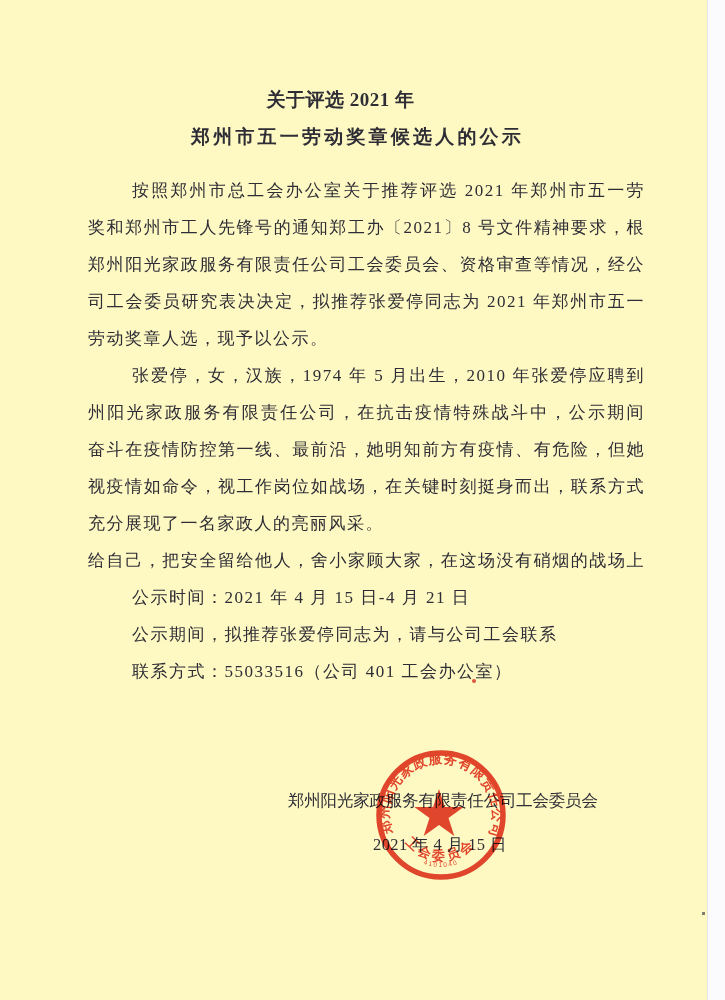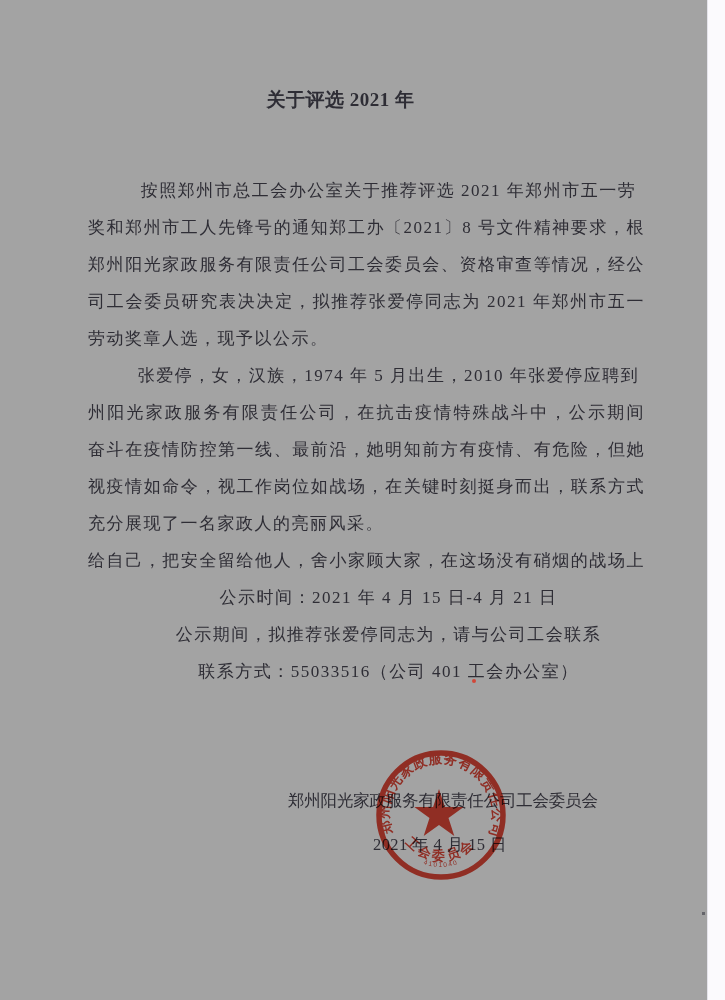--- a/index.html
+++ b/index.html
@@ -1,19 +1,19 @@
 <!DOCTYPE html>
 <html><head>
 <meta charset="utf-8">
 <style>
   html,body{margin:0;padding:0;background:#e9e8ee;}
   .page{
     position:relative;
     width:725px;height:1000px;
-    background:#a3a3a3;
+    background:#fef9c3;
     font-family:"Liberation Serif","DejaVu Serif",serif;
     color:#2e2d35;
     overflow:hidden;
   }
   .edge-strip{
     position:absolute;right:0;top:0;width:17px;height:1000px;
     background:#fbfafd;border-left:1px solid #e4e3ea;
   }
   .title{
     position:absolute;left:88px;width:557px;
@@ -31,21 +31,21 @@
     letter-spacing:1.5px;
   }
   .jline{
     white-space:normal;
     text-align:justify;
     text-align-last:justify;
     -moz-text-align-last:justify;
     text-justify:inter-character;
     overflow:hidden;
   }
-  .indent{text-indent:44px;text-align:center;}
+  .indent{text-indent:44px;}
   .sig{position:absolute;font-size:16.5px;line-height:22px;white-space:nowrap;}
   #sig-company{left:288px;top:790px;letter-spacing:-0.2px;}
   #sig-date{left:373px;top:834px;letter-spacing:0.4px;}
   .seal{
     position:absolute;left:361px;top:735px;width:160px;height:160px;
     mix-blend-mode:multiply;opacity:0.92;
   }
   .ink-dot{
     position:absolute;left:472px;top:679px;width:4px;height:4px;
     border-radius:50%;background:#d93726;opacity:0.85;
@@ -56,20 +56,21 @@
   }
 </style>
 </head>
 <body>
 
 <div class="page">
 
   <div class="edge-strip"></div>
 
   <div class="title" id="title1">关于评选 2021 年</div>
+  <div class="title" id="title2">郑州市五一劳动奖章候选人的公示</div>
 
   <div class="body-text" id="body-lines">
       <div class="line jline indent">按照郑州市总工会办公室关于推荐评选 2021 年郑州市五一劳动</div>
       <div class="line jline">奖和郑州市工人先锋号的通知郑工办〔2021〕8 号文件精神要求，根</div>
       <div class="line jline">郑州阳光家政服务有限责任公司工会委员会、资格审查等情况，经公</div>
       <div class="line jline">司工会委员研究表决决定，拟推荐张爱停同志为 2021 年郑州市五一</div>
       <div class="line">劳动奖章人选，现予以公示。</div>
       <div class="line jline indent">张爱停，女，汉族，1974 年 5 月出生，2010 年张爱停应聘到郑</div>
       <div class="line jline">州阳光家政服务有限责任公司，在抗击疫情特殊战斗中，公示期间</div>
       <div class="line jline">奋斗在疫情防控第一线、最前沿，她明知前方有疫情、有危险，但她</div>

